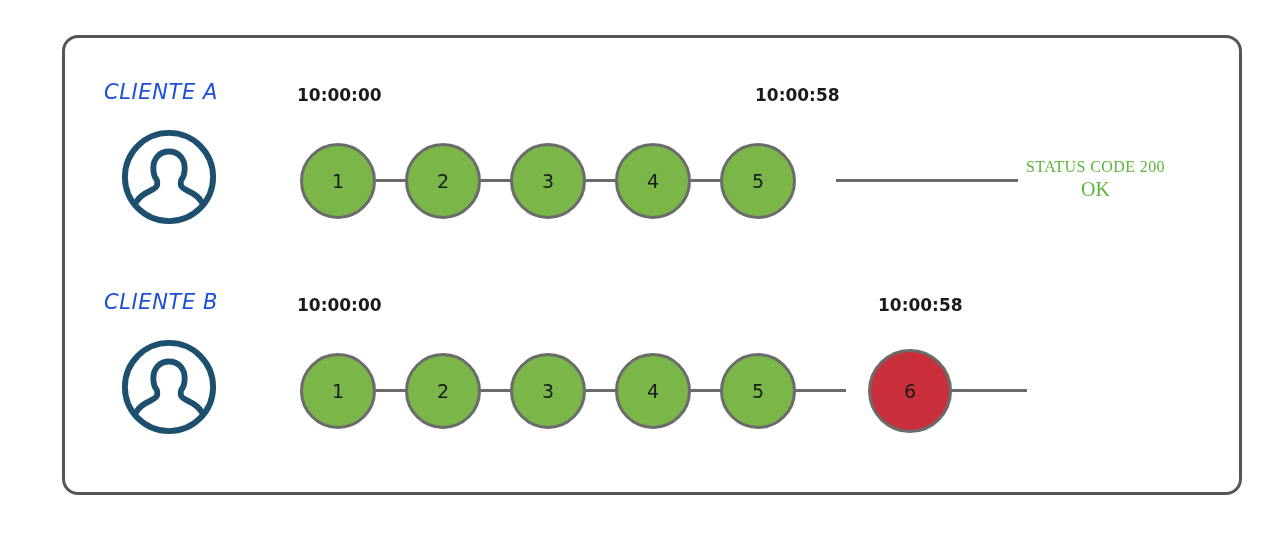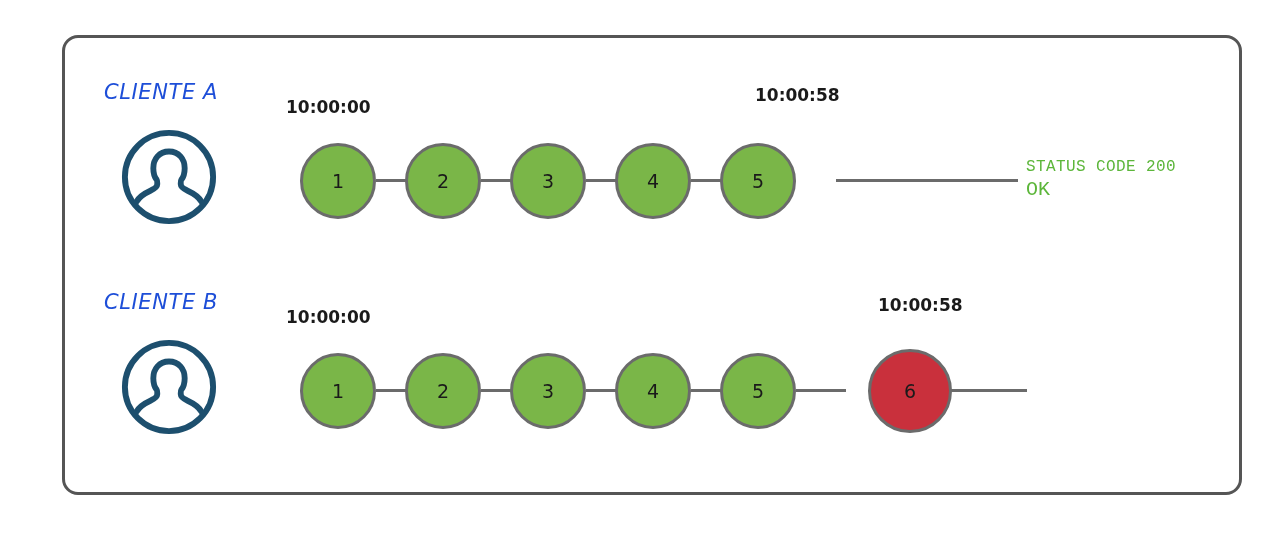--- a/index.html
+++ b/index.html
@@ -68,21 +68,21 @@
 
   .timestamp {
     position: absolute;
     font-family: "DejaVu Sans", sans-serif;
     font-size: 17px;
     font-weight: bold;
     color: #1a1a1a;
     white-space: nowrap;
     top: 85px;
   }
-  .ts-start { left: 286px; margin-top: 12px; }
+  .ts-start { left: 297px; }
   .ts-end-a { left: 755px; }
   .ts-end-b { left: 878px; }
 
   
   .chain {
     position: absolute;
     top: 135px;
     left: 0;
     height: 100px;
   }
@@ -110,21 +110,22 @@
     position: absolute;
     height: 3px;
     background: #6b6b6b;
     top: 44px;
     z-index: 1;
   }
 
   
   .status {
     position: absolute;
-    font-family: Liberation Mono, monospace;
+    text-align: center;
+    font-family: Liberation Serif, serif;
     white-space: nowrap;
     line-height: 1.25;
   }
   .status .code {
     display: block;
     font-size: 16px;
     letter-spacing: 0.4px;
   }
   .status .msg {
     display: block;

